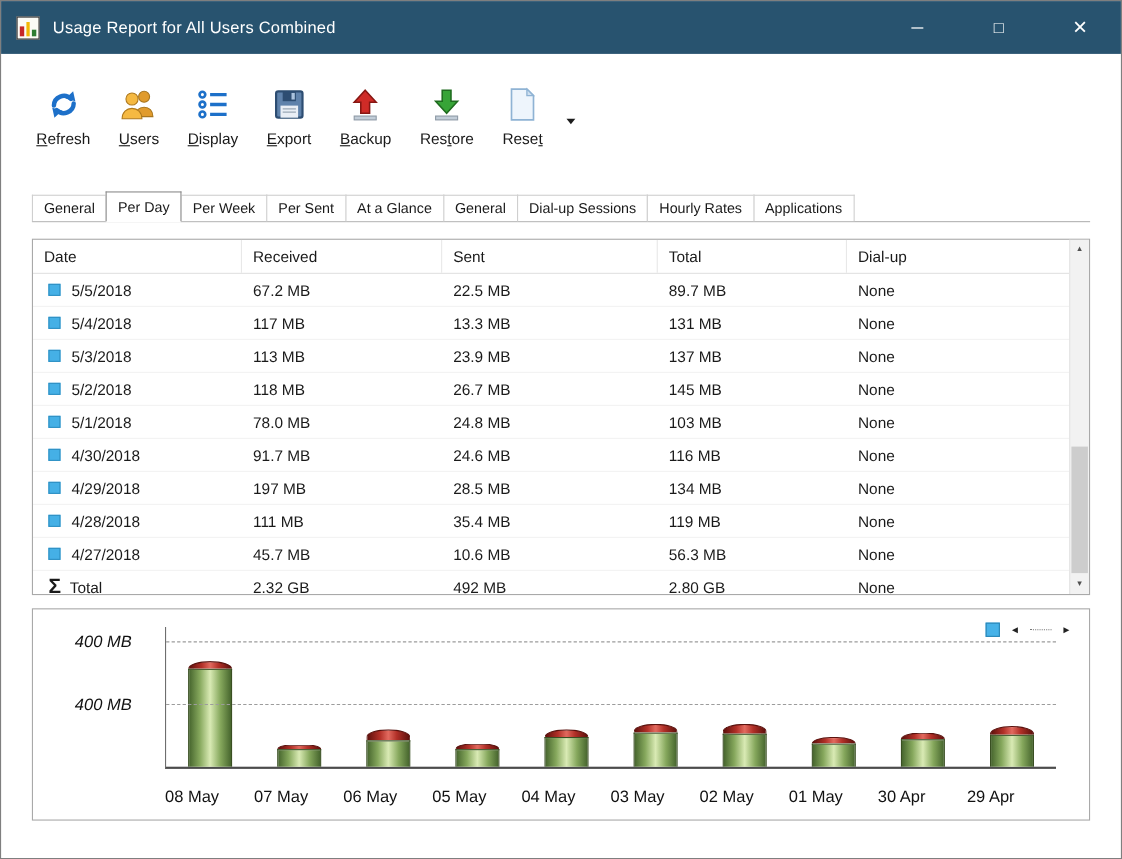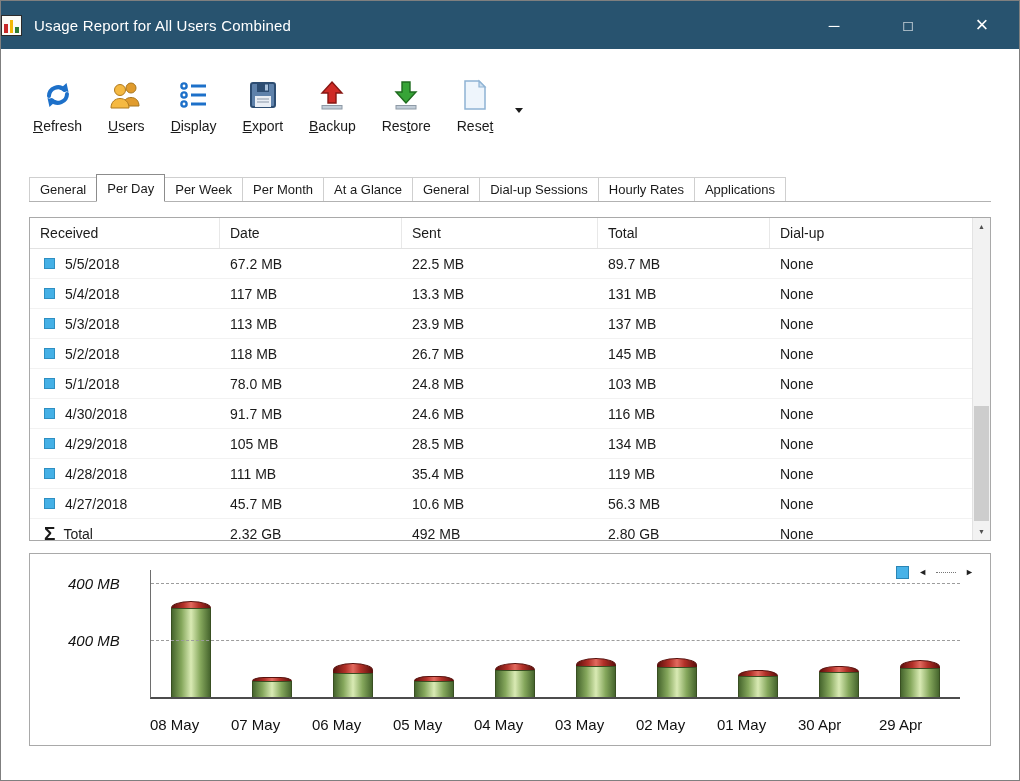--- a/index.html
+++ b/index.html
@@ -1,20 +1,20 @@
 <!DOCTYPE html>
 <html><head>
 <meta charset="utf-8">
 <style>
   html,body{margin:0;padding:0;width:1020px;height:781px;overflow:hidden;background:#fff;
     font-family:"Liberation Sans","DejaVu Sans",sans-serif;color:#1a1a1a;}
   .window{width:1020px;height:781px;box-sizing:border-box;border:1px solid #7f7f7f;background:#fff;}
 
   
-  .titlebar{height:48px;background:#28536f;display:flex;align-items:center;color:#fff;}
+  .titlebar{height:48px;background:#28536f;display:flex;align-items:center;padding-left:14px;color:#fff;}
   .app-icon{width:21px;height:21px;background:#fbfbf6;border:1px solid #2b2b2b;box-sizing:border-box;
     display:flex;align-items:flex-end;justify-content:center;gap:2px;padding:2px;margin-right:12px;}
   .app-icon i{display:block;width:4px;}
   .app-icon .b1{height:9px;background:#c62828;}
   .app-icon .b2{height:13px;background:#f2b705;}
   .app-icon .b3{height:6px;background:#2e7d32;}
   .title{font-size:15px;letter-spacing:.2px;}
   .win-controls{margin-left:auto;display:flex;height:100%;}
   .win-btn{width:74px;display:flex;align-items:center;justify-content:center;font-size:15px;color:#fff;cursor:default;}
   .win-btn.close{font-size:22px;}
@@ -174,33 +174,33 @@
 
     <div class="dd-btn">
       <span class="dd-tri"></span>
     </div>
   </div>
 
   <div class="tabstrip" id="tabstrip">
       <div class="tab">General</div>
       <div class="tab active">Per Day</div>
       <div class="tab">Per Week</div>
-      <div class="tab">Per Month</div>
+      <div class="tab">Per Sent</div>
       <div class="tab">At a Glance</div>
       <div class="tab">General</div>
       <div class="tab">Dial-up Sessions</div>
       <div class="tab">Hourly Rates</div>
       <div class="tab">Applications</div>
     </div>
 
   <div class="table-panel">
     <div class="grid-area" id="grid">
         <div class="trow thead">
+          <div class="hcell">Date</div>
           <div class="hcell">Received</div>
-          <div class="hcell">Date</div>
           <div class="hcell">Sent</div>
           <div class="hcell">Total</div>
           <div class="hcell">Dial-up</div>
         </div>
         <div class="trow">
           <div class="tcell c0"><span class="bullet"></span>5/5/2018</div>
           <div class="tcell">67.2 MB</div>
           <div class="tcell">22.5 MB</div>
           <div class="tcell">89.7 MB</div>
           <div class="tcell">None</div>
@@ -235,21 +235,21 @@
         </div>
         <div class="trow">
           <div class="tcell c0"><span class="bullet"></span>4/30/2018</div>
           <div class="tcell">91.7 MB</div>
           <div class="tcell">24.6 MB</div>
           <div class="tcell">116 MB</div>
           <div class="tcell">None</div>
         </div>
         <div class="trow">
           <div class="tcell c0"><span class="bullet"></span>4/29/2018</div>
-          <div class="tcell">105 MB</div>
+          <div class="tcell">197 MB</div>
           <div class="tcell">28.5 MB</div>
           <div class="tcell">134 MB</div>
           <div class="tcell">None</div>
         </div>
         <div class="trow">
           <div class="tcell c0"><span class="bullet"></span>4/28/2018</div>
           <div class="tcell">111 MB</div>
           <div class="tcell">35.4 MB</div>
           <div class="tcell">119 MB</div>
           <div class="tcell">None</div>

